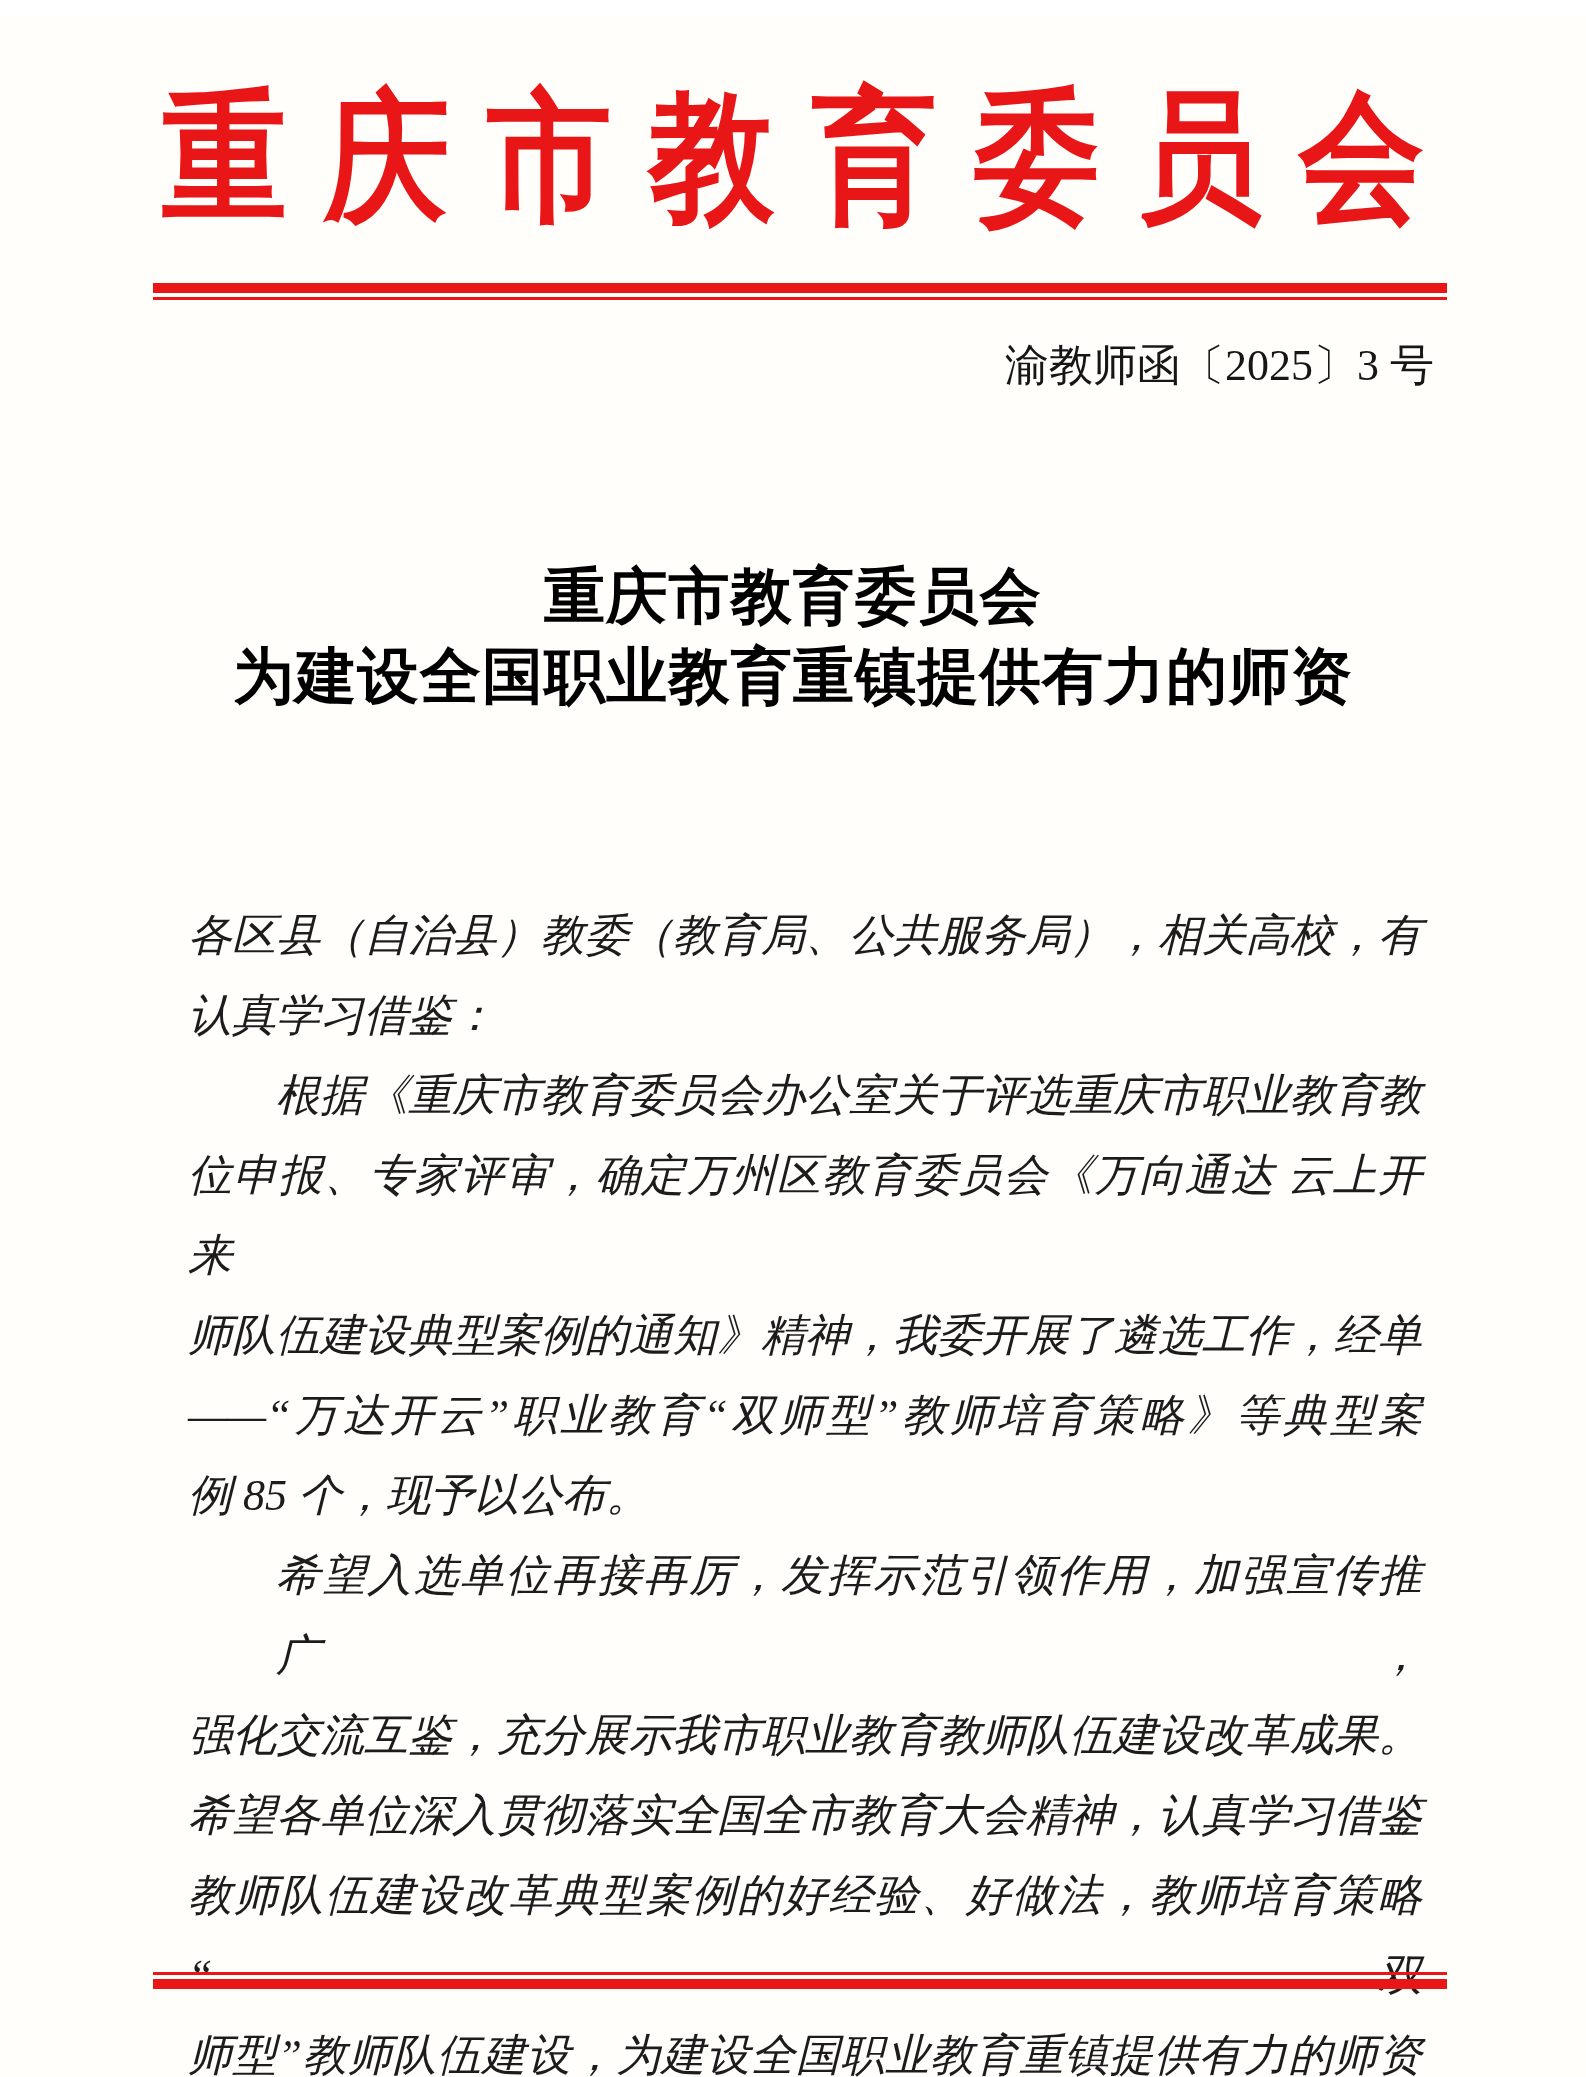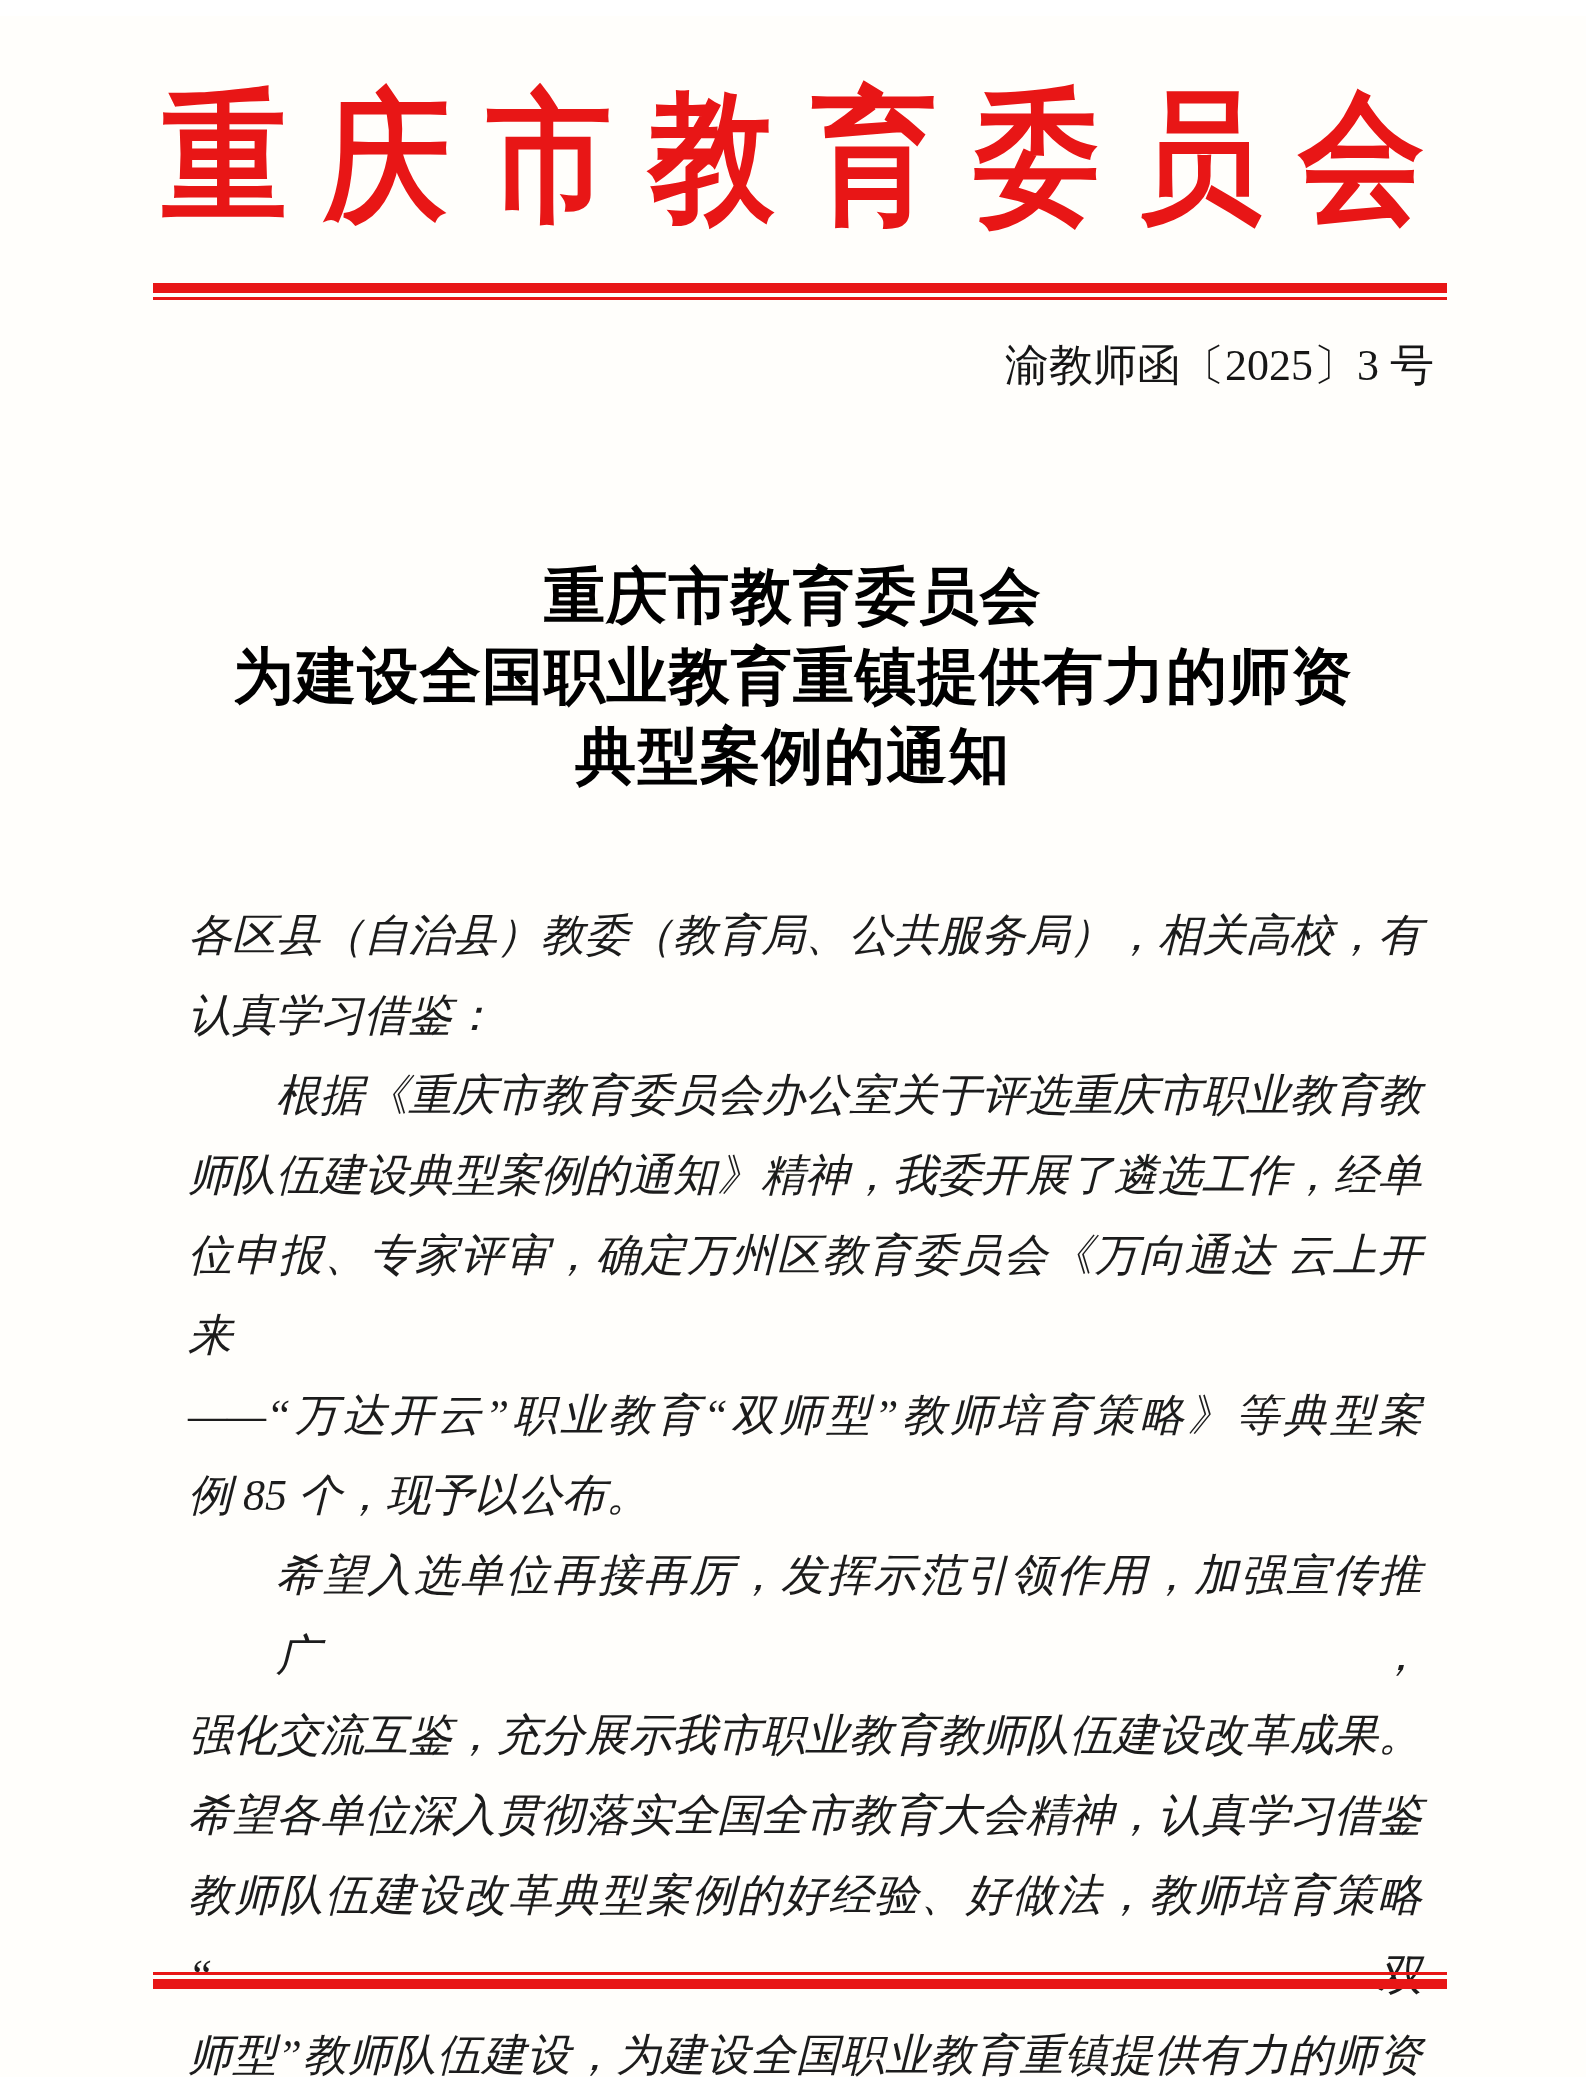--- a/index.html
+++ b/index.html
@@ -110,29 +110,28 @@
   <div class="rule rule-top">
     <div class="bar thick"></div>
     <div class="bar thin"></div>
   </div>
 
   <div class="doc-number">渝教师函〔2025〕3 号</div>
 
   <div class="doc-title">
     <div class="doc-title-line">重庆市教育委员会</div>
     <div class="doc-title-line">为建设全国职业教育重镇提供有力的师资</div>
-    <div class="doc-title-line">典型案例的通知</div>
   </div>
 
   <div class="doc-body">
       <div class="body-line full">各区县（自治县）教委（教育局、公共服务局），相关高校，有</div>
       <div class="body-line">认真学习借鉴：</div>
       <div class="body-line indent full">根据《重庆市教育委员会办公室关于评选重庆市职业教育教</div>
+      <div class="body-line full">位申报、专家评审，确定万州区教育委员会《万向通达 云上开来</div>
       <div class="body-line full">师队伍建设典型案例的通知》精神，我委开展了遴选工作，经单</div>
-      <div class="body-line full">位申报、专家评审，确定万州区教育委员会《万向通达 云上开来</div>
       <div class="body-line full">——“万达开云”职业教育“双师型”教师培育策略》等典型案</div>
       <div class="body-line">例 85 个，现予以公布。</div>
       <div class="body-line indent full">希望入选单位再接再厉，发挥示范引领作用，加强宣传推广，</div>
       <div class="body-line full">强化交流互鉴，充分展示我市职业教育教师队伍建设改革成果。</div>
       <div class="body-line full">希望各单位深入贯彻落实全国全市教育大会精神，认真学习借鉴</div>
       <div class="body-line full">教师队伍建设改革典型案例的好经验、好做法，教师培育策略“双</div>
       <div class="body-line full">师型”教师队伍建设，为建设全国职业教育重镇提供有力的师资</div>
     </div>
 
   <div class="rule rule-bottom">

